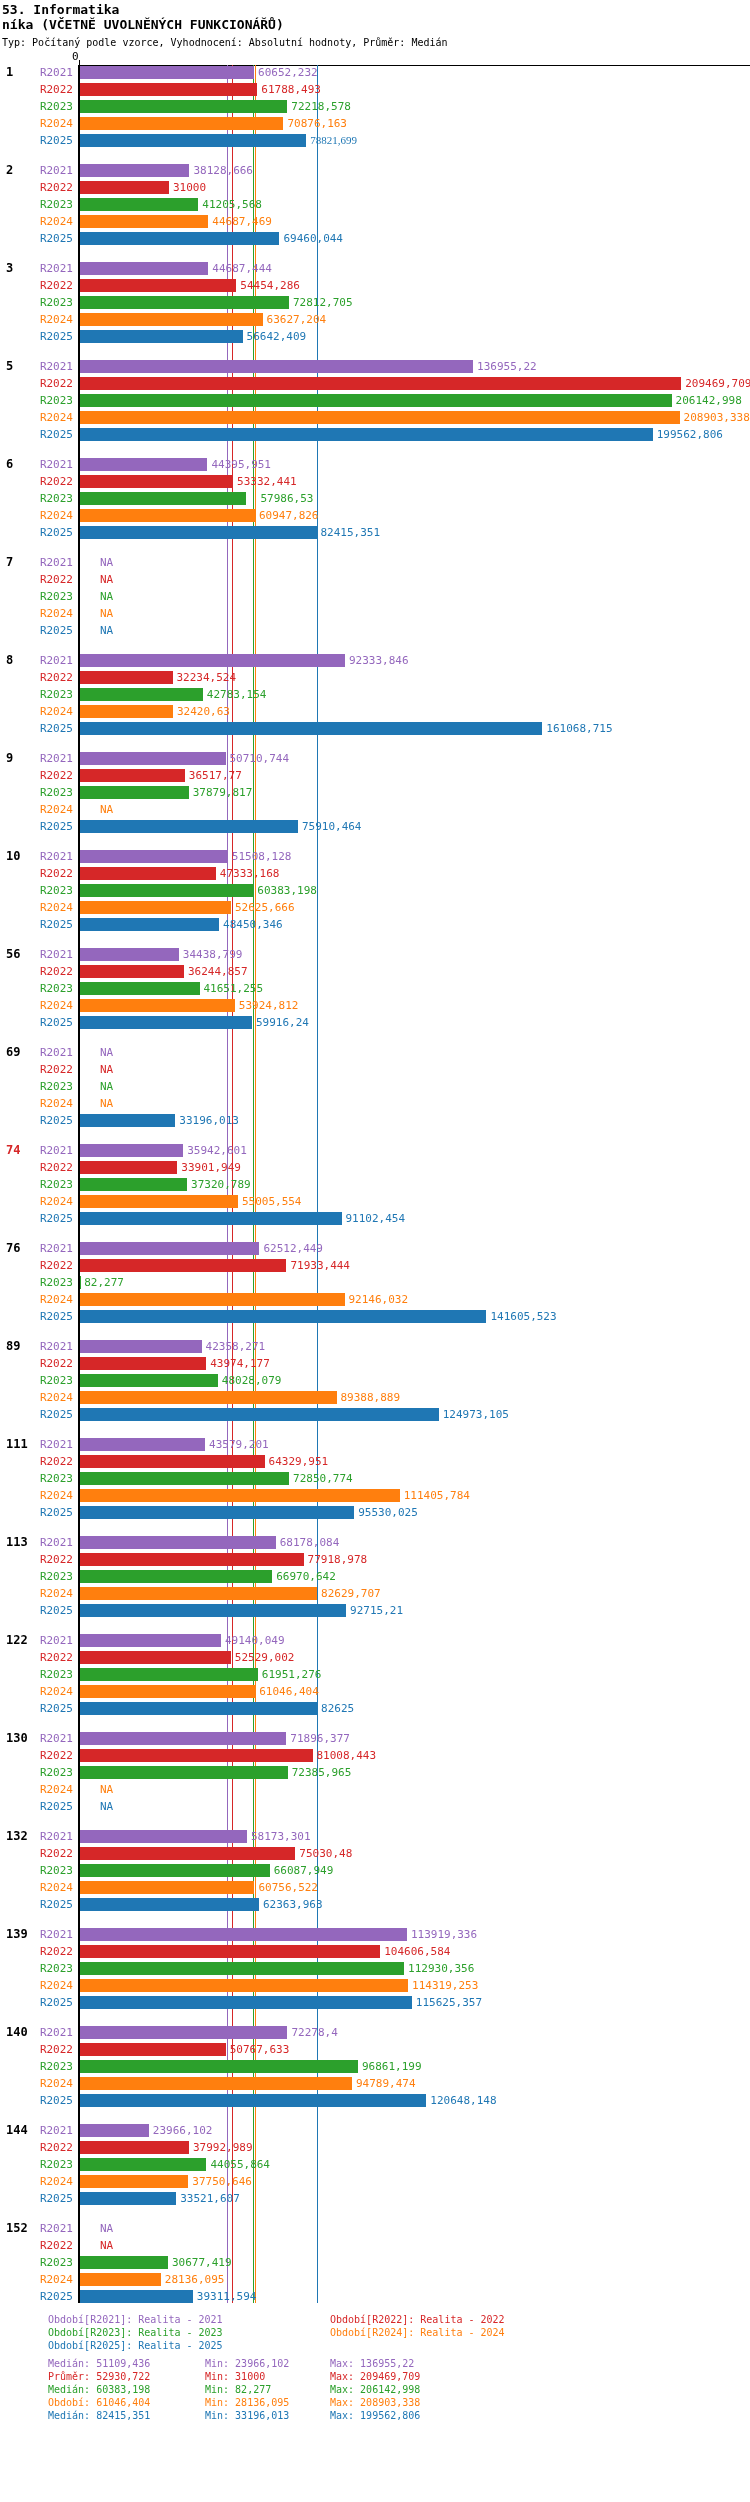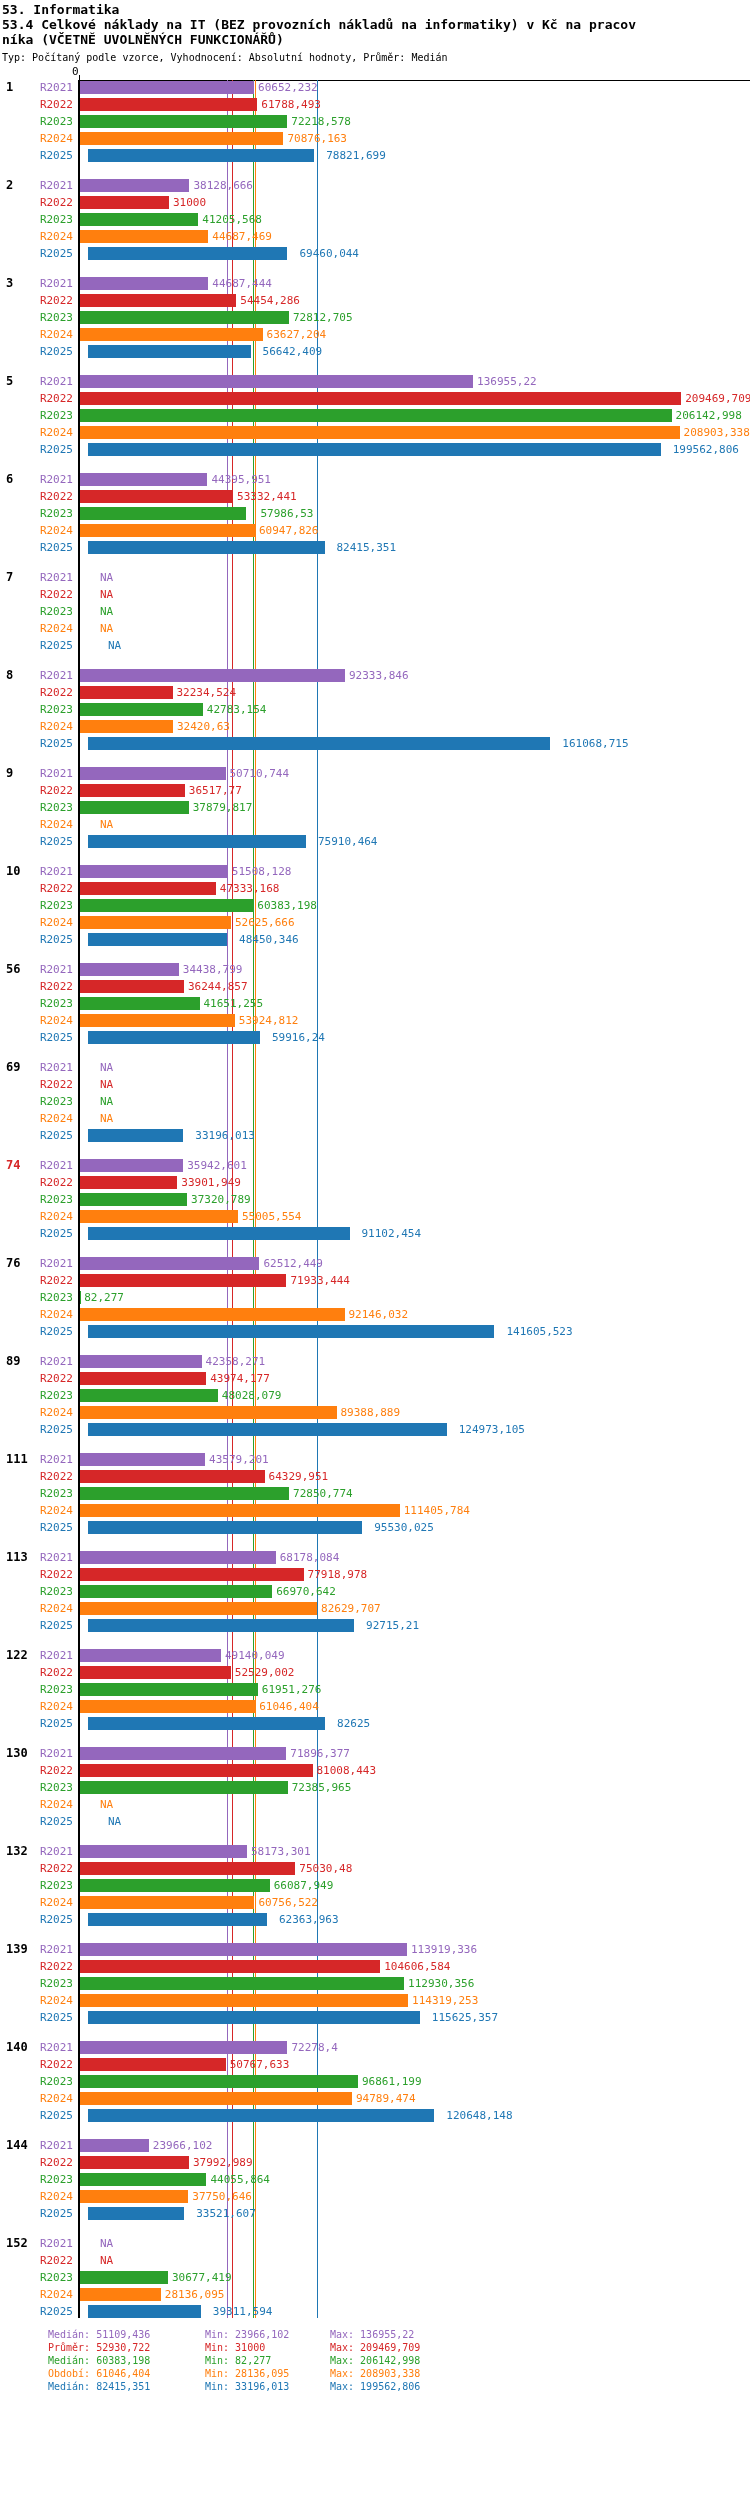--- a/index.html
+++ b/index.html
@@ -12,40 +12,39 @@
   .zero-label{position:absolute;top:-15px;left:72px;font-size:11px;}
   .axis-top{position:absolute;top:0;left:79px;right:0;height:0;border-top:1px solid #000;}
   .axis-tick{position:absolute;top:-5px;left:79px;width:1px;height:5px;background:#000;}
   .y-axis{position:absolute;top:0;bottom:0;left:78px;width:2px;background:#000;z-index:2;}
   .median-line{position:absolute;top:0;bottom:0;width:1px;z-index:0;}
   .groups{position:relative;z-index:1;padding-top:1px;}
   .group{position:relative;margin-bottom:17px;}
   .group:last-child{margin-bottom:0;}
   .gnum{position:absolute;left:6px;top:0;font-size:12px;font-weight:bold;line-height:13px;}
   .row{display:flex;align-items:center;height:13px;margin-bottom:4px;}
-  .row:last-child{margin-bottom:0;gap:8px;}
+  .row:last-child{margin-bottom:0;}
   .ylabel{flex:0 0 80px;box-sizing:border-box;text-align:right;padding-right:7px;font-size:11px;line-height:13px;}
   .bar{height:13px;flex:0 0 auto;}
   .val{font-size:11px;line-height:13px;margin-left:4px;white-space:nowrap;}
   .na{font-size:11px;line-height:13px;margin-left:20px;}
   footer{margin:10px 0 0 48px;font-size:10px;line-height:13px;}
   .legend{display:grid;grid-template-columns:282px auto;}
   .stats{margin-top:5px;}
   .stats-row{display:flex;}
   .stat-median{flex:0 0 157px;}
   .stat-min{flex:0 0 125px;}
   .stat-max{flex:0 0 auto;}
 </style>
 </head>
 <body>
 
 <div class="page">
   <header>
     <div class="title">53. Informatika</div>
-    <div class="title">53.4 Celkové náklady na IT (BEZ provozních nákladů na informatiky) v Kč na pracov</div>
     <div class="title">níka (VČETNĚ UVOLNĚNÝCH FUNKCIONÁŘŮ)</div>
     <div class="meta">Typ: Počítaný podle vzorce, Vyhodnocení: Absolutní hodnoty, Průměr: Medián</div>
   </header>
 
   <div class="plot" id="plot">
     <span class="zero-label">0</span>
     <div class="axis-top"></div>
     <div class="axis-tick"></div>
     <div class="y-axis"></div>
     <div id="median-lines">
@@ -74,21 +73,21 @@
             <span class="val" style="color: rgb(44, 160, 44);">72218,578</span>
           </div>
           <div class="row">
             <span class="ylabel" style="color: rgb(255, 127, 14);">R2024</span>
             <div class="bar" style="width: 203.4px; background: rgb(255, 127, 14);"></div>
             <span class="val" style="color: rgb(255, 127, 14);">70876,163</span>
           </div>
           <div class="row">
             <span class="ylabel" style="color: rgb(31, 119, 180);">R2025</span>
             <div class="bar" style="width: 226.2px; background: rgb(31, 119, 180);"></div>
-            <span class="val" style="color: rgb(31, 119, 180);">78821,699</span>
+            <span class="val" style="color: rgb(31, 119, 180); font-family: Liberation Serif, serif;">78821,699</span>
           </div>
         </div>
         <div class="group">
           <span class="gnum">2</span>
           <div class="row">
             <span class="ylabel" style="color: rgb(148, 103, 189);">R2021</span>
             <div class="bar" style="width: 109.4px; background: rgb(148, 103, 189);"></div>
             <span class="val" style="color: rgb(148, 103, 189);">38128,666</span>
           </div>
           <div class="row">
@@ -683,20 +682,27 @@
           <div class="row">
             <span class="ylabel" style="color: rgb(31, 119, 180);">R2025</span>
             <div class="bar" style="width: 112.8px; background: rgb(31, 119, 180);"></div>
             <span class="val" style="color: rgb(31, 119, 180);">39311,594</span>
           </div>
         </div>
       </div>
   </div>
 
   <footer>
+    <div class="legend" id="legend">
+        <div class="legend-item" style="color: rgb(148, 103, 189);">Období[R2021]: Realita - 2021</div>
+        <div class="legend-item" style="color: rgb(214, 39, 40);">Období[R2022]: Realita - 2022</div>
+        <div class="legend-item" style="color: rgb(44, 160, 44);">Období[R2023]: Realita - 2023</div>
+        <div class="legend-item" style="color: rgb(255, 127, 14);">Období[R2024]: Realita - 2024</div>
+        <div class="legend-item" style="color: rgb(31, 119, 180);">Období[R2025]: Realita - 2025</div>
+      </div>
     <div class="stats" id="stats">
         <div class="stats-row" style="color: rgb(148, 103, 189);">
           <span class="stat-median">Medián: 51109,436</span>
           <span class="stat-min">Min: 23966,102</span>
           <span class="stat-max">Max: 136955,22</span>
         </div>
         <div class="stats-row" style="color: rgb(214, 39, 40);">
           <span class="stat-median">Průměr: 52930,722</span>
           <span class="stat-min">Min: 31000</span>
           <span class="stat-max">Max: 209469,709</span>

